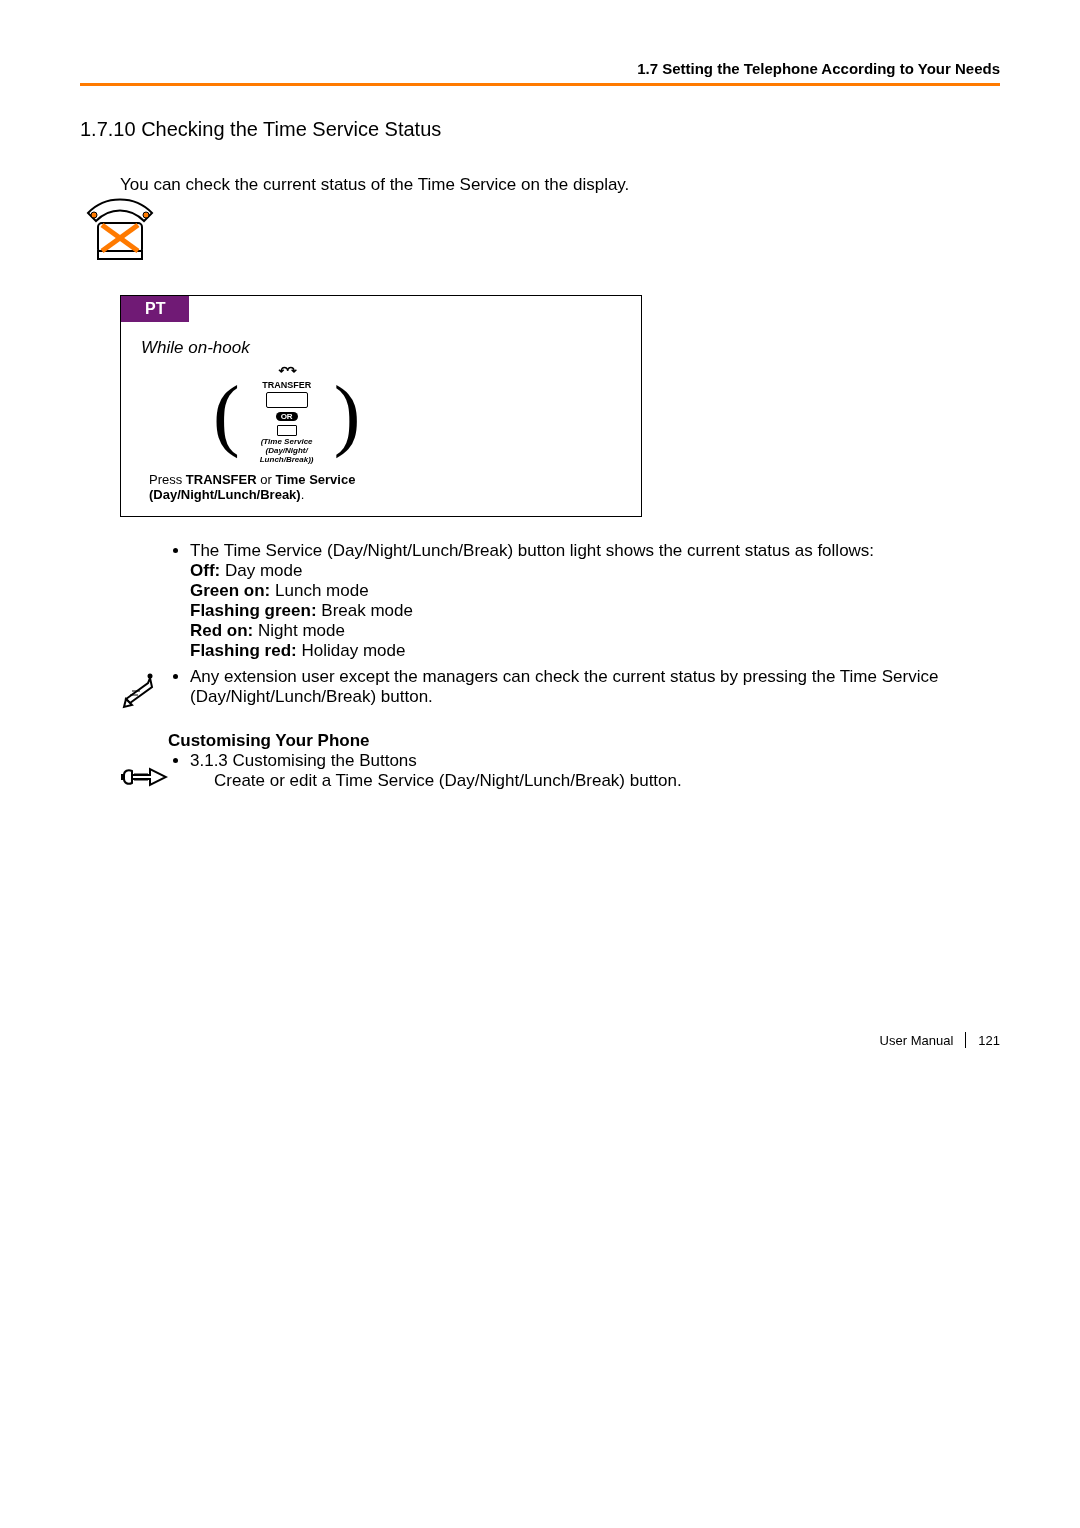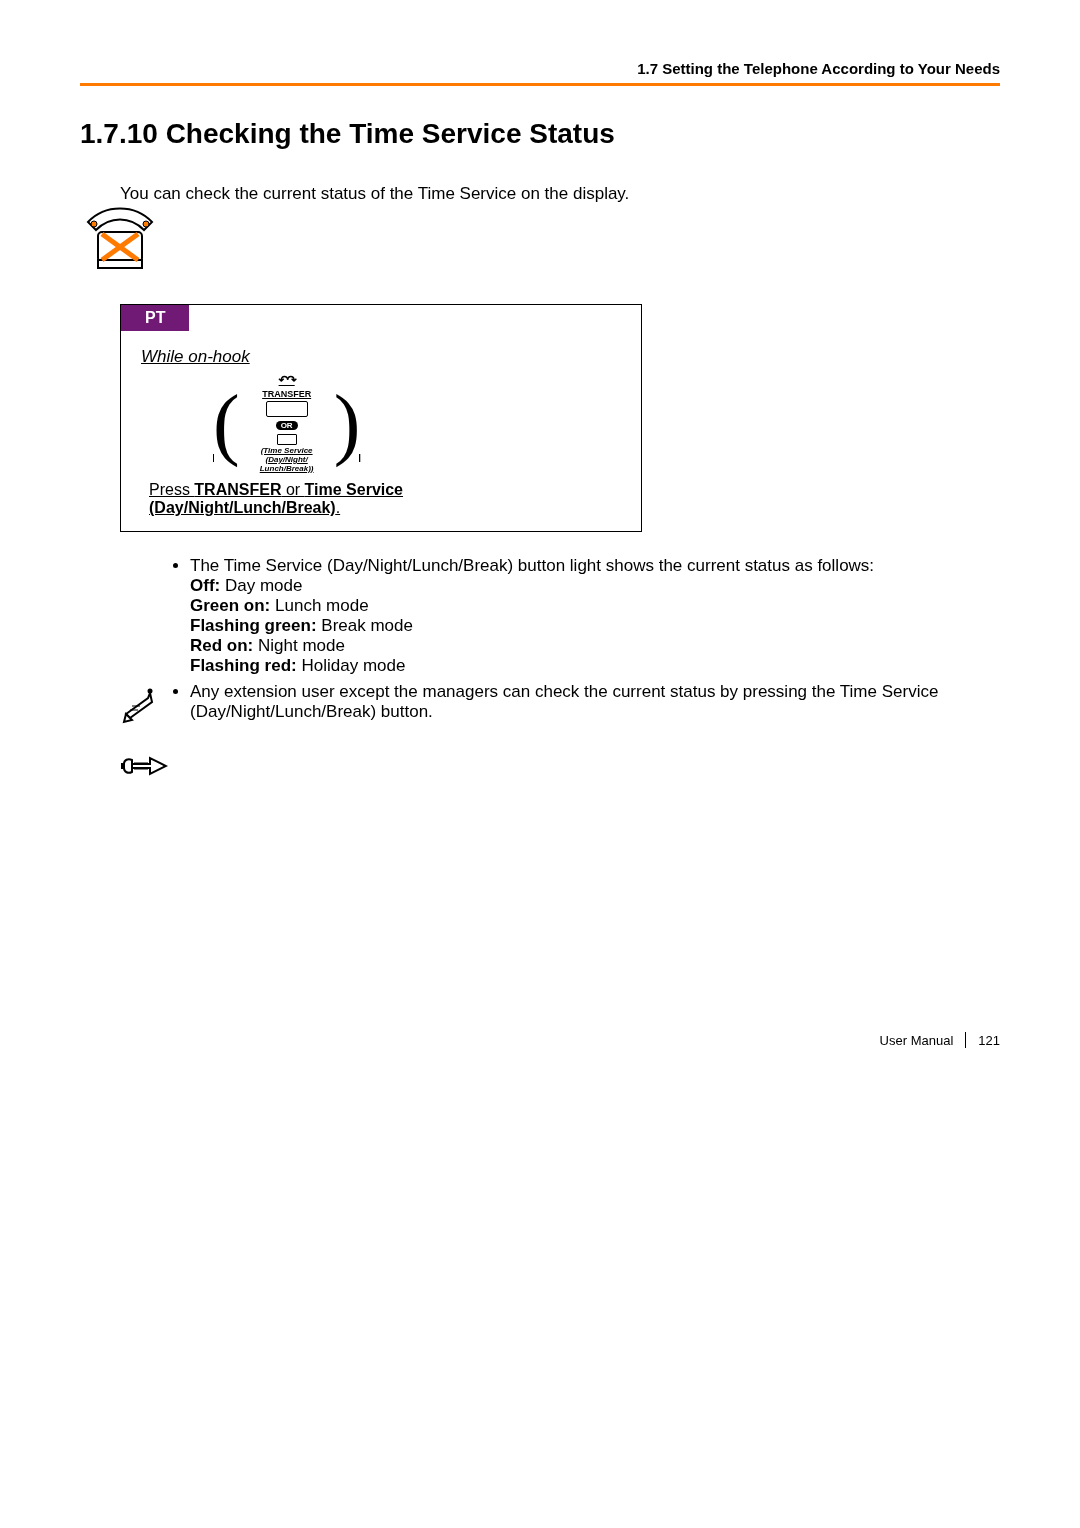--- a/index.html
+++ b/index.html
@@ -22,22 +22,22 @@
     font-size: 15px;
     font-weight: bold;
     margin-bottom: 6px;
   }
   .orange-rule {
     height: 3px;
     background: #ff7a00;
     margin-bottom: 32px;
   }
   .section-title {
-    font-size: 28px;
-    font-weight: bold;
+    font-size: 20px;
+    font-weight: normal;
     margin: 8px 0 28px 0;
   }
   .intro-row {
     display: flex;
     align-items: flex-start;
     justify-content: flex-end;
     margin-bottom: 30px;
     flex-direction: column;
   }
   .intro-text {
@@ -62,21 +62,20 @@
   .pt-tab {
     background: #701a75;
     color: #fff;
     padding: 4px 24px;
     display: inline-block;
     font-size: 16px;
     font-weight: bold;
   }
   .pt-body {
     padding: 8px 20px 14px 20px;
-    text-decoration: underline;
   }
   .pt-subtitle {
     font-style: italic;
     font-size: 17px;
     margin: 8px 0 6px 0;
   }
   .brace-row {
     display: flex;
     align-items: center;
     margin: 6px 0 8px 70px;
@@ -120,21 +119,21 @@
     margin: 2px 0;
   }
   .ts-btn {
     width: 18px;
     height: 9px;
     border: 1px solid #000;
     border-radius: 1px;
   }
   .ts-lines { text-align: center; line-height: 1.1; font-size: 8px; font-style: italic; }
   .pt-instruction {
-    font-size: 16px;
+    font-size: 13px;
     margin-top: 4px;
     margin-left: 8px;
   }
   .pt-instruction .b { font-weight: bold; }
 
   
   .note-block {
     display: flex;
     align-items: flex-end;
     margin-left: 40px;
@@ -261,20 +260,27 @@
   <div class="note-block">
     <div class="note-icon">
       <svg viewBox="0 0 48 32" width="48" height="32">
         <path d="M2 14 L30 14 L30 8 L46 16 L30 24 L30 18 L2 18 Z" fill="#fff" stroke="#000" stroke-width="2"></path>
         <path d="M4 14 C 4 10, 8 8, 12 10 L12 22 C 8 24, 4 22, 4 18 Z" fill="#fff" stroke="#000" stroke-width="2"></path>
         <line x1="14" y1="13" x2="28" y2="13" stroke="#000" stroke-width="1"></line>
         <line x1="14" y1="19" x2="28" y2="19" stroke="#000" stroke-width="1"></line>
       </svg>
     </div>
     <div class="note-content">
+      <div class="b">Customising Your Phone</div>
+      <ul>
+        <li>
+          <span>3.1.3 Customising the Buttons</span>
+          <div class="nested">Create or edit a Time Service (Day/Night/Lunch/Break) button.</div>
+        </li>
+      </ul>
     </div>
   </div>
 
   <div class="footer">
     <span>User Manual</span>
     <span class="vr"></span>
     <span>121</span>
   </div>
 
 </div>

